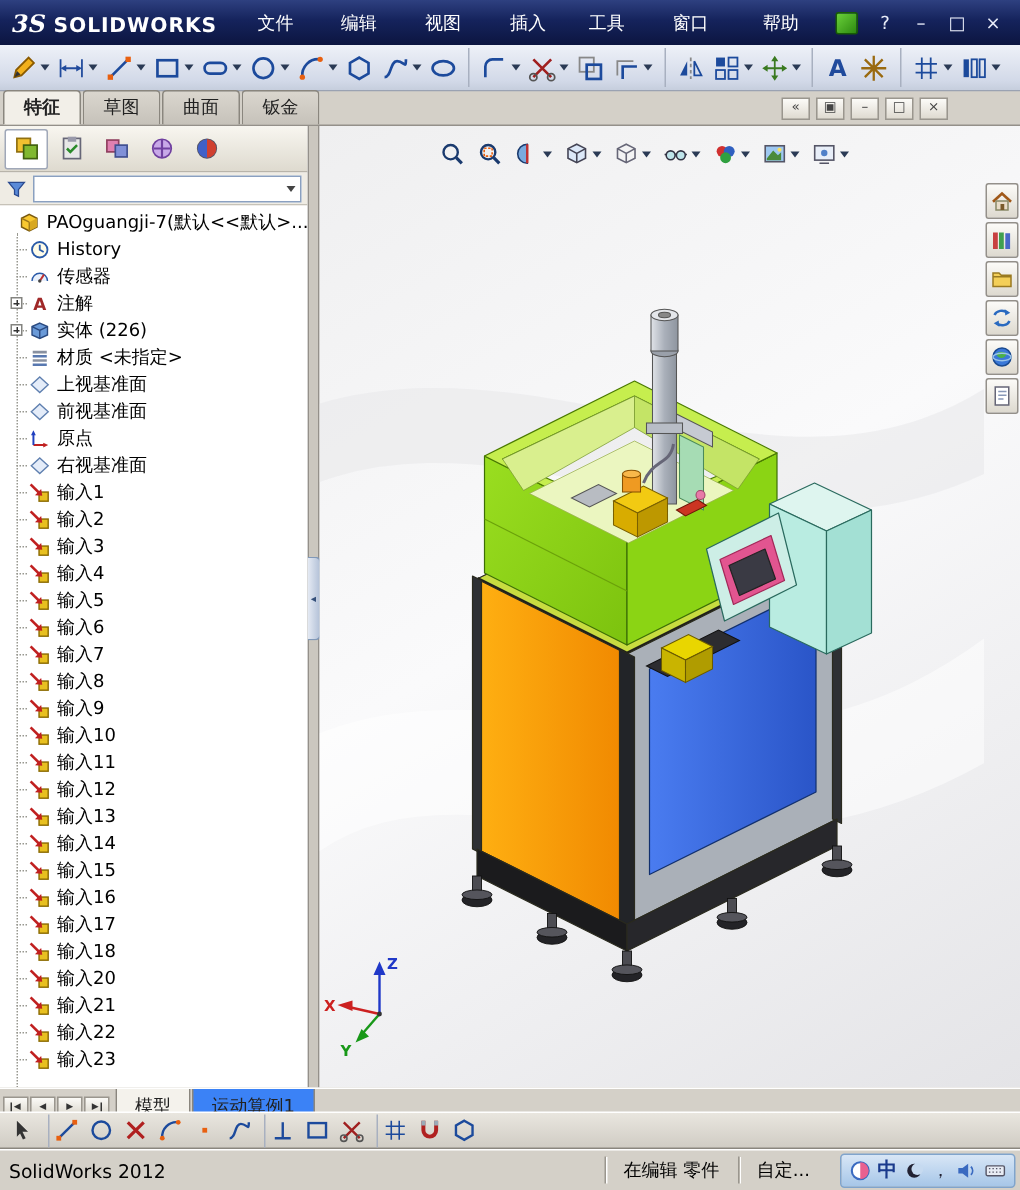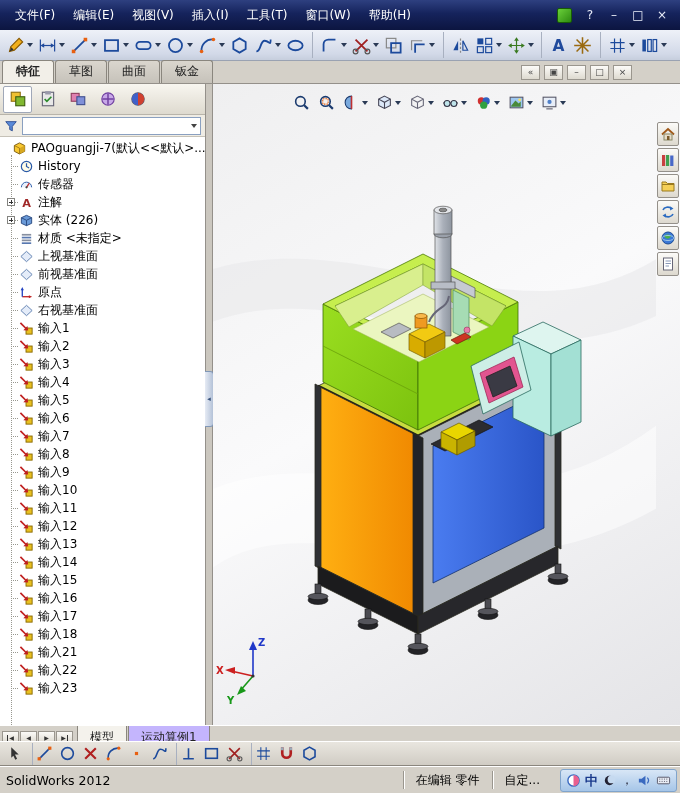--- a/index.html
+++ b/index.html
@@ -83,21 +83,21 @@
 
   
   .doctabs{position:absolute;top:725px;left:0;width:680px;height:24px;background:#d4d0c8;border-top:1px solid #fff;
     display:flex;align-items:center;box-sizing:border-box;}
   .navs{display:flex;gap:1px;padding:0 2px;}
   .nav-btn{width:17px;height:13px;background:linear-gradient(#fbfaf7,#dcd8ce);border:1px solid #9a968e;
     font-size:6px;display:flex;align-items:center;justify-content:center;color:#333;box-sizing:border-box;}
   .nav-btn.first::before{content:"";width:1px;height:6px;background:#333;margin-right:1px;}
   .nav-btn.last::after{content:"";width:1px;height:6px;background:#333;margin-left:1px;}
   .dtabs{display:flex;height:100%;align-items:stretch;margin-left:2px;}
-  .dtab{padding:0 12px;display:flex;align-items:center;font-size:12px;background:#c4b5fd;
+  .dtab{padding:0 12px;display:flex;align-items:center;font-size:12px;background:#3b82f6;
     border:1px solid #8a867e;border-top:none;margin-right:1px;color:#222;}
   .dtab.active{background:#f4f2ec;}
 
   .sketchbar{position:absolute;top:741px;left:0;width:680px;height:25px;box-sizing:border-box;
     background:linear-gradient(#e9e6df,#d0ccc4);border-top:1px solid #fff;border-bottom:1px solid #8a867e;
     display:flex;align-items:center;padding:0 4px;}
   .sk-item{display:flex;align-items:center;padding:0 3px;height:22px;}
   .sk-item .ic{width:17px;height:17px;}
 
   .statusbar{position:absolute;top:766px;left:0;width:680px;height:27px;background:#d4d0c8;border-top:1px solid #fff;
@@ -363,20 +363,24 @@
         <path d="M11 5 A4.5 4.5 0 0 1 11 11" fill="none" stroke="#3a6ac0" stroke-width="1.3"></path>
       </symbol>
 <symbol id="s-keyboard" viewBox="0 0 16 16">
         <rect x="1.5" y="4.5" width="13" height="7" rx="1" fill="#e8ecf4" stroke="#556"></rect>
         <path d="M3.5 6.5 h1 M6 6.5 h1 M8.5 6.5 h1 M11 6.5 h1 M3.5 9 h1 M6 9 h1 M8.5 9 h1 M11 9 h1" stroke="#556"></path>
       </symbol>
 </defs>
 </svg>
 
 <div class="titlebar">
+  <div class="logo">
+    <span class="logo-mark">3S</span>
+    <span class="logo-name">SOLIDWORKS</span>
+  </div>
   <nav class="menubar">
     <span class="menu-item">文件(F)</span>
       <span class="menu-item">编辑(E)</span>
       <span class="menu-item">视图(V)</span>
       <span class="menu-item">插入(I)</span>
       <span class="menu-item">工具(T)</span>
       <span class="menu-item">窗口(W)</span>
       <span class="menu-item">帮助(H)</span>
   </nav>
   <div class="title-controls">
@@ -819,20 +823,27 @@
 
           <div class="tree-row">
 
             <svg class="ticon">
               <use href="#s-import"></use>
             </svg>
             <span class="tlabel">输入18</span>
           </div>
 
 
+          <div class="tree-row">
+
+            <svg class="ticon">
+              <use href="#s-import"></use>
+            </svg>
+            <span class="tlabel">输入20</span>
+          </div>
 
           <div class="tree-row">
 
             <svg class="ticon">
               <use href="#s-import"></use>
             </svg>
             <span class="tlabel">输入21</span>
           </div>
 
           <div class="tree-row">

